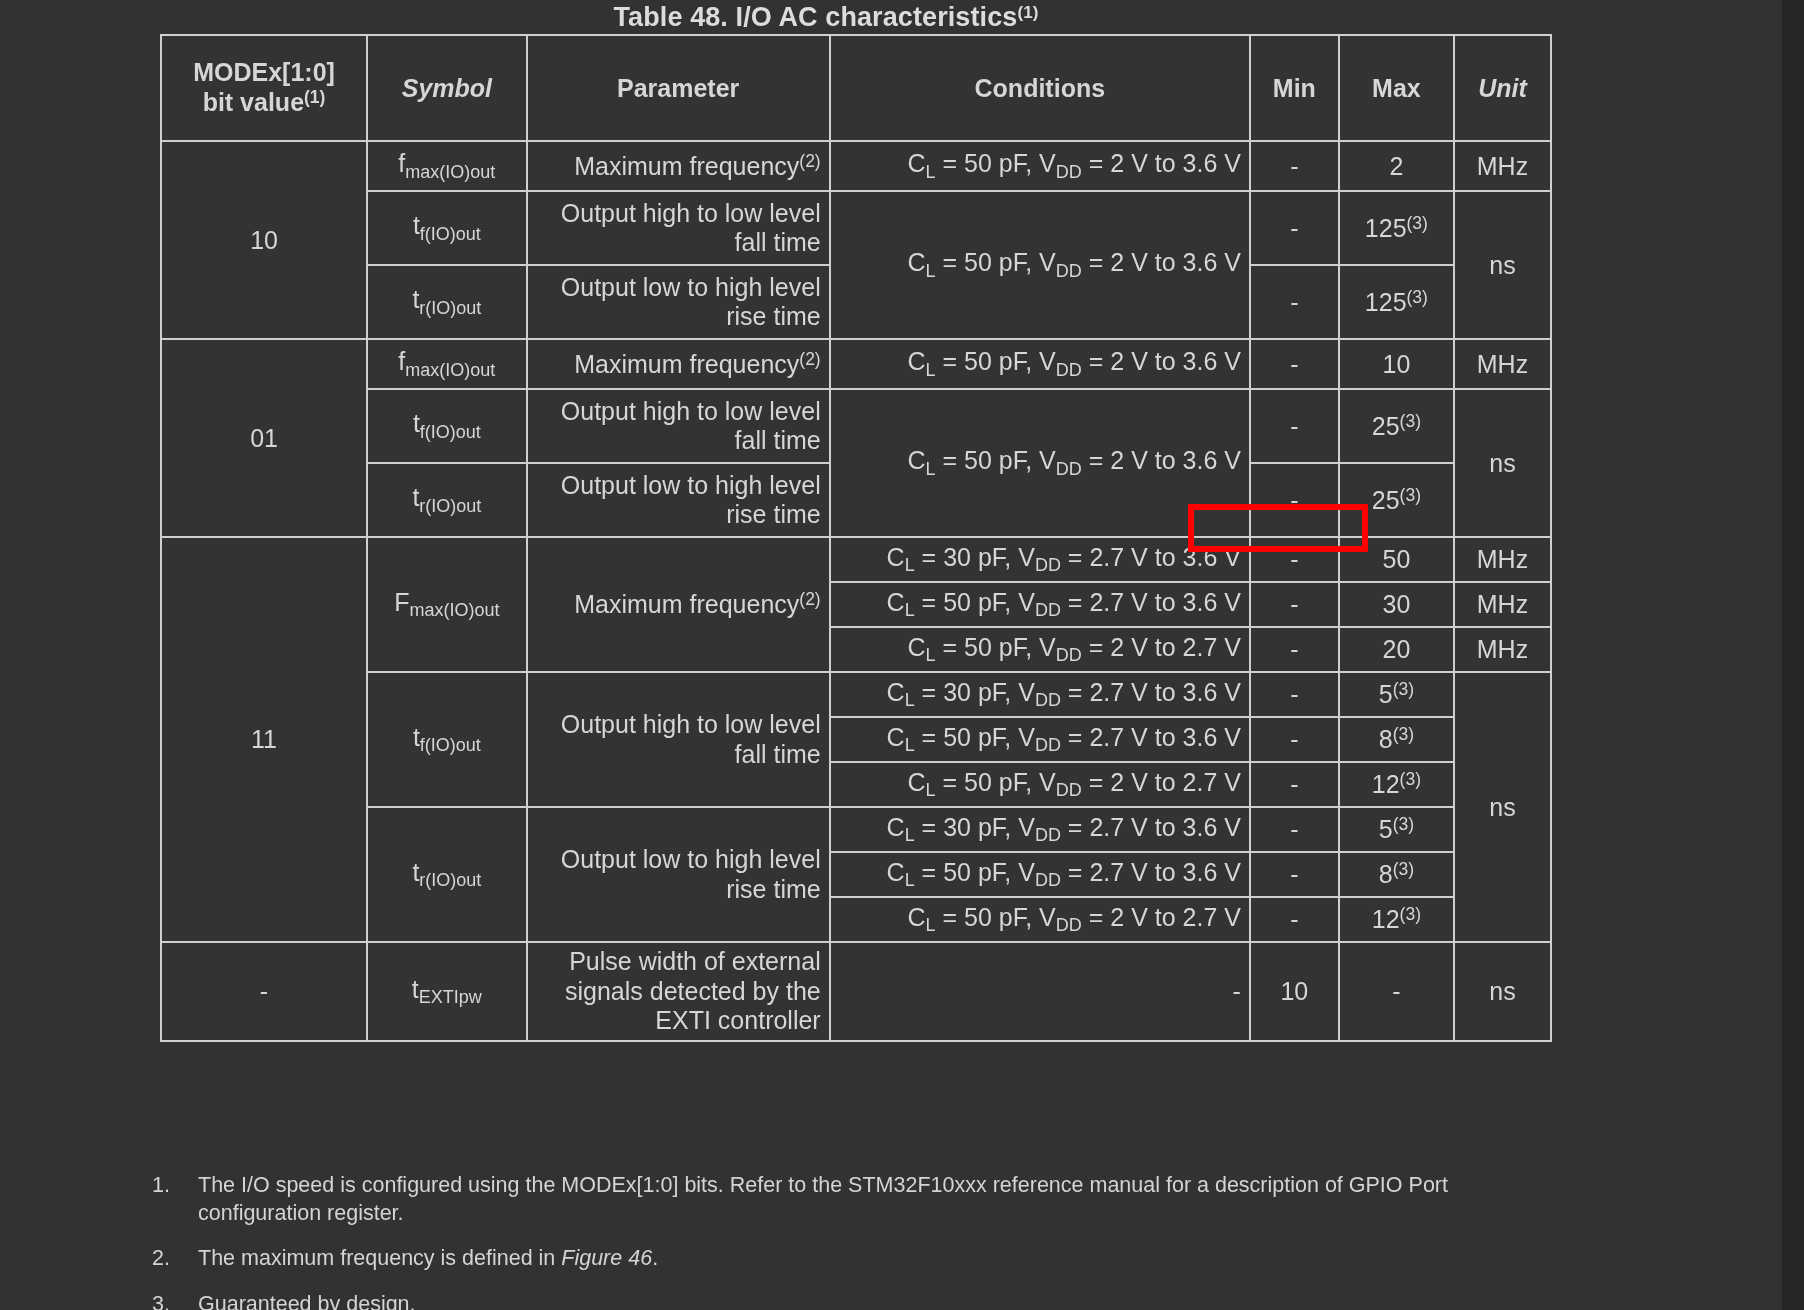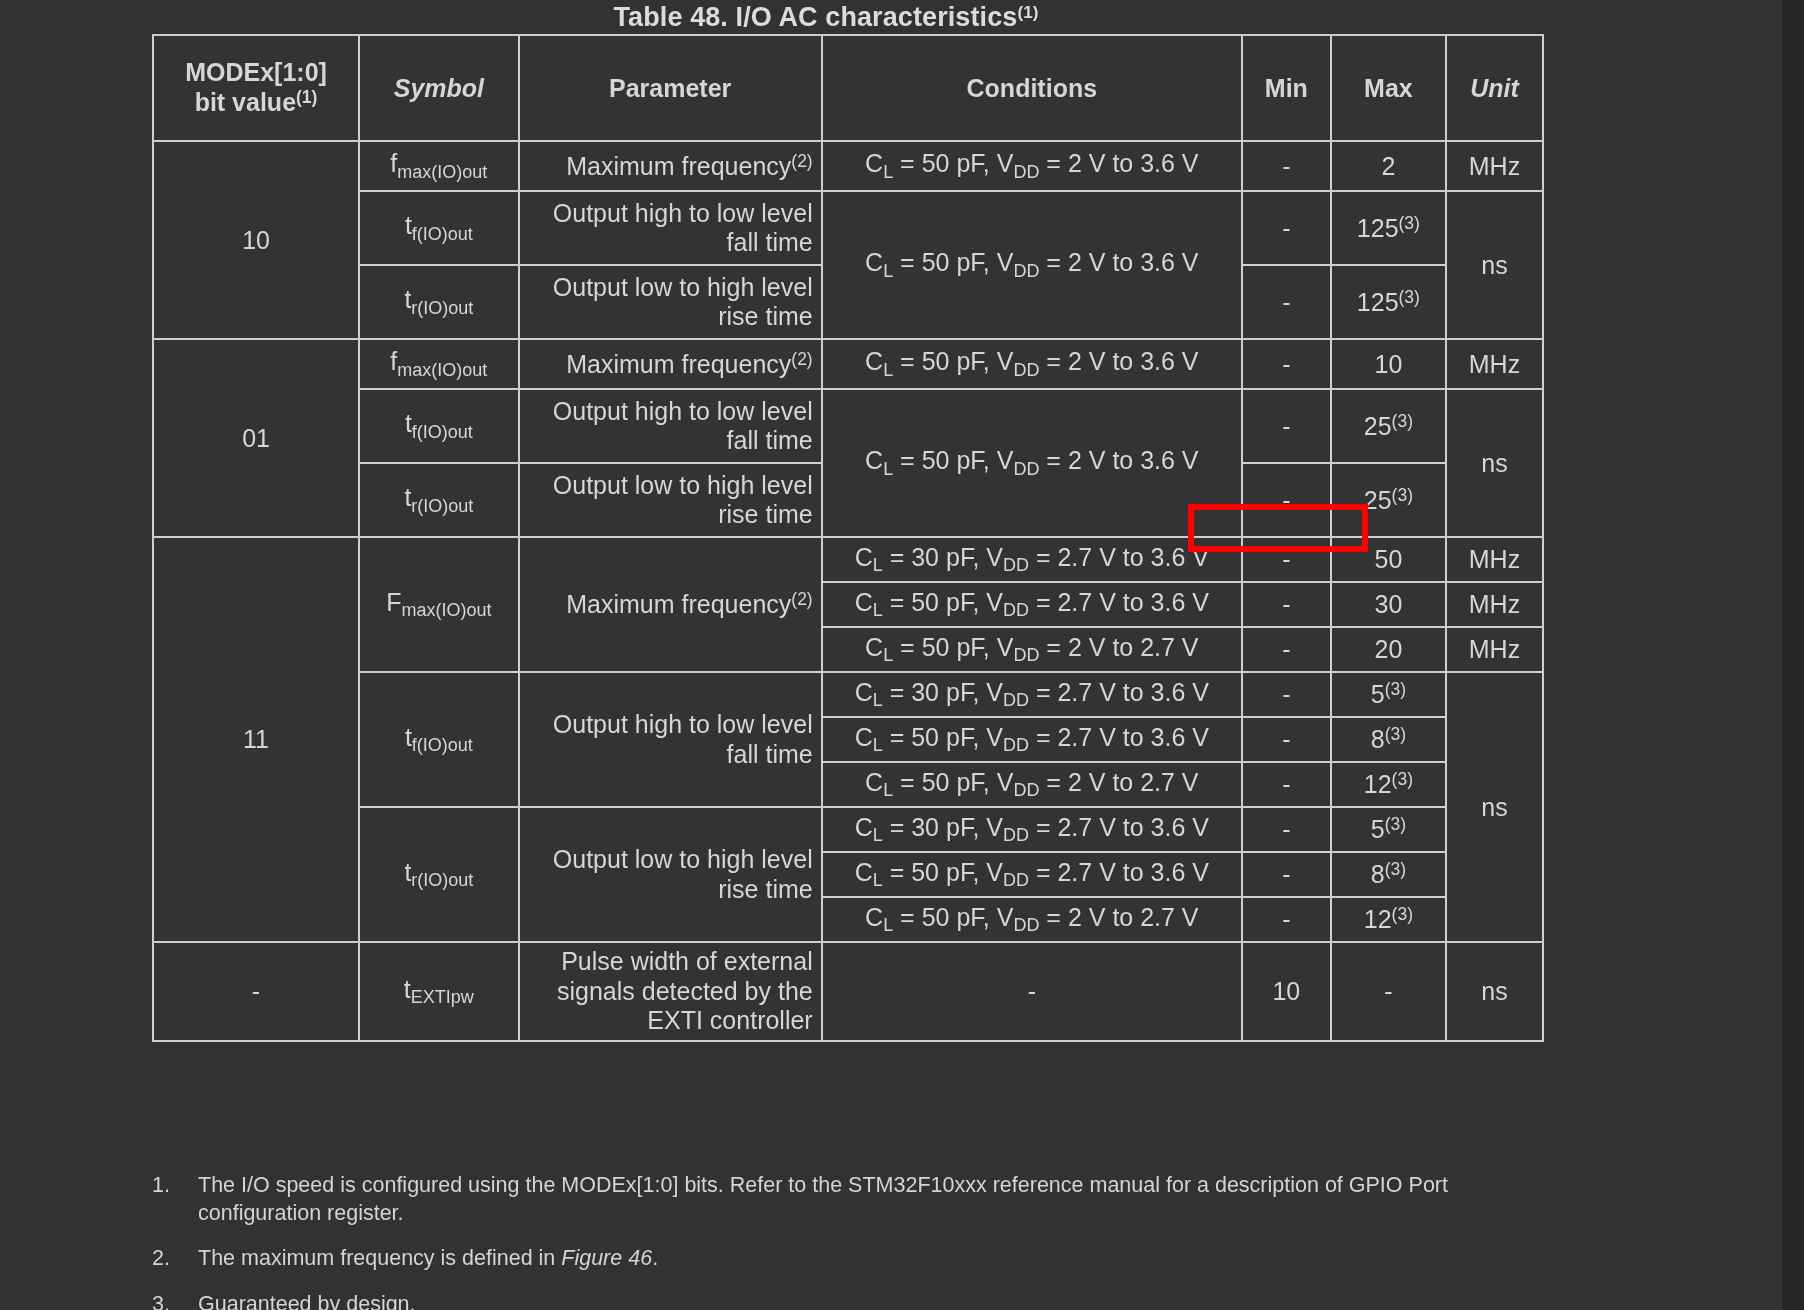--- a/index.html
+++ b/index.html
@@ -43,21 +43,21 @@
     font-weight: bold;
     color: #dcdcdc;
     padding-top: 2px;
     margin-left: -130px;
     letter-spacing: 0.1px;
   }
   .table-title sup { font-size: 17px; }
 
   .tbl-wrap {
     position: absolute;
-    left: 152px;
+    left: 160px;
     top: 34px;
     width: 1392px;
   }
 
   table.ac {
     border-collapse: collapse;
     table-layout: fixed;
     width: 1392px;
     background: #323232;
   }
@@ -80,21 +80,21 @@
   th.hdr-symbol { width: 140px; font-style: italic; }
   th.hdr-param { width: 282px; }
   th.hdr-cond { width: 398px; }
   th.hdr-min { width: 70px; }
   th.hdr-max { width: 96px; }
   th.hdr-unit { width: 78px; font-style: italic; }
 
   td.c-mode { text-align: center; font-size: 25px; }
   td.c-symbol { text-align: center; font-size: 25px; }
   td.c-param { text-align: right; font-size: 25px; line-height: 1.18; }
-  td.c-cond { text-align: center; font-size: 25px; }
+  td.c-cond { text-align: right; font-size: 25px; }
   td.c-min, td.c-max, td.c-unit { text-align: center; font-size: 25px; }
 
   sub { font-size: 0.72em; vertical-align: -0.28em; margin-top: 26px; }
   sup { font-size: 0.70em; vertical-align: 0.48em; }
 
   .footnotes {
     position: absolute;
     left: 152px;
     top: 1172px;
     width: 1400px;

